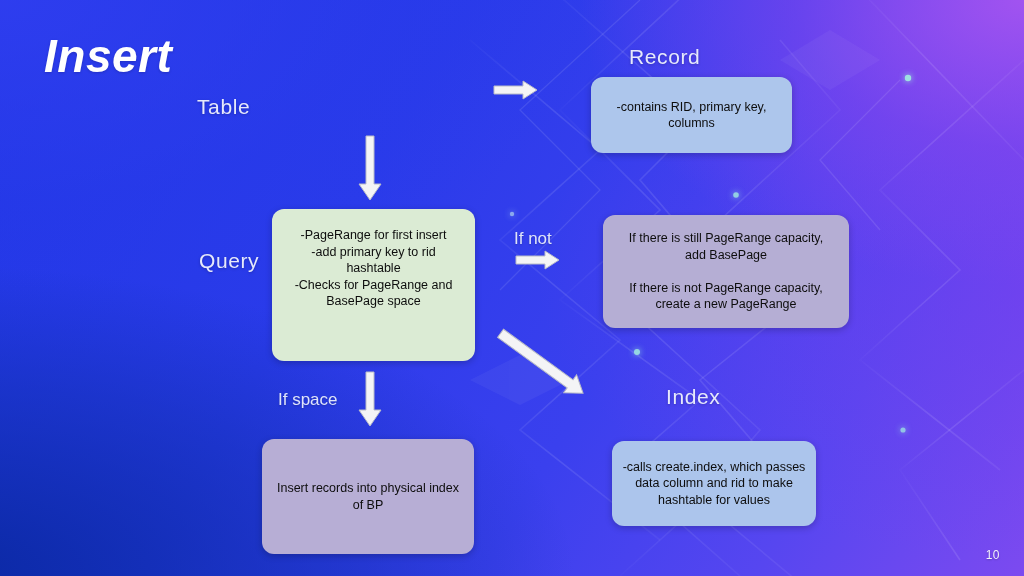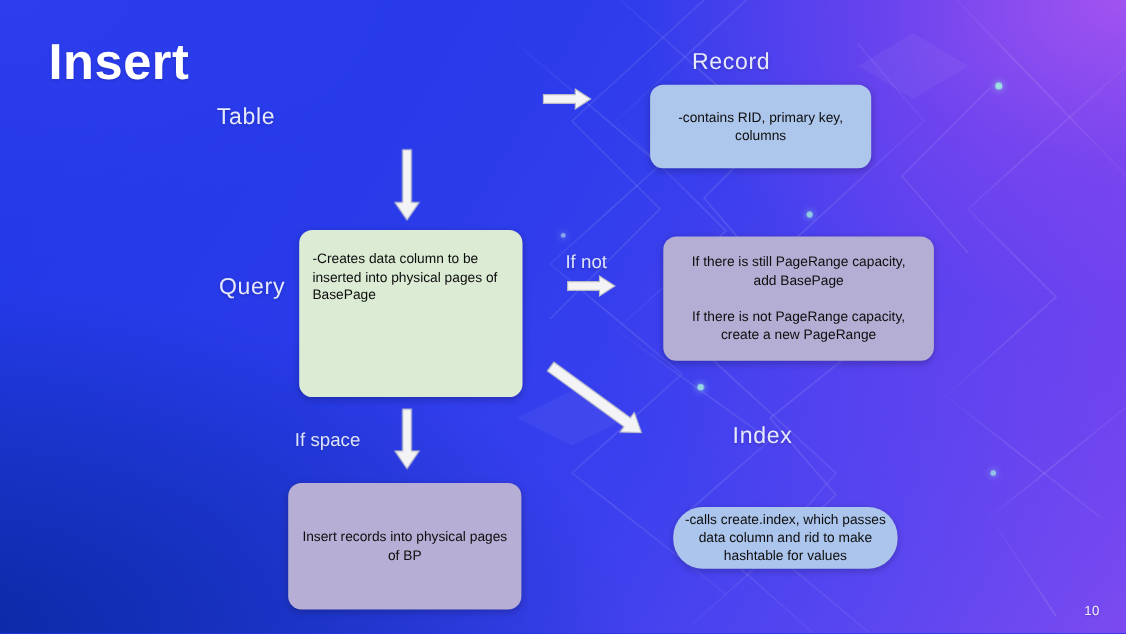--- a/index.html
+++ b/index.html
@@ -21,58 +21,59 @@
       linear-gradient(120deg,#2238e6 0%, #2a3bea 35%, #3a40ee 60%, #5646f0 80%, #7c4af0 100%);
   }
   .bg-svg { position:absolute; inset:0; width:1024px; height:576px; }
 
   
   .title {
     position:absolute; left:44px; top:33px;
     font-size:46px; font-weight:bold; color:#ffffff;
     letter-spacing:0.5px; line-height:1;
     text-shadow:0 1px 3px rgba(0,0,0,0.18);
+    font-style:italic;
   }
 
   
   .seclabel {
     position:absolute; color:#e6e9fb; font-size:21px; font-weight:400;
     letter-spacing:0.6px; white-space:nowrap;
     text-shadow:0 1px 3px rgba(0,0,0,0.22);
   }
   #label-query  { left:197px; top:95px; }
   #label-table  { left:199px; top:249px; }
   #label-record { left:613px; top:45px;margin-left:16px; }
   #label-index  { left:666px; top:385px; }
 
   
   .annot {
     position:absolute; color:#dfe4fa; font-size:17px;
     text-shadow:0 1px 2px rgba(0,0,0,0.2); white-space:nowrap;
   }
   #annot-ifnot  { left:514px; top:229px; }
-  #annot-ifspace{ left:268px; top:390px; }
+  #annot-ifspace{ left:278px; top:390px; }
 
   
   .box {
     position:absolute; border-radius:12px;
     display:flex; align-items:center; justify-content:center;
     color:#0d0d0d; font-size:12.5px; line-height:1.32;
     text-align:center; padding:8px 10px;
     box-shadow:0 2px 7px rgba(0,0,0,0.22);
   }
   .box .txt { white-space:pre-line; width:100%; }
 
   #box-record-input { left:289px; top:57px;  width:159px; height:77px;  background:#f7cfcb; }
   #box-record-desc  { left:591px; top:77px;  width:201px; height:76px;  background:#adc6ec; }
   #box-table        { left:272px; top:209px; width:203px; height:152px; background:#dbebd4;
                       align-items:flex-start; padding:18px 12px 10px 12px; }
   #box-pagerange    { left:603px; top:215px; width:246px; height:113px; background:#b5aed4; }
   #box-insert       { left:262px; top:439px; width:212px; height:115px; background:#b7aed5; }
-  #box-index        { left:612px; top:461px; width:204px; height:56px;  background:#acc5ec;border-radius:27px; }
+  #box-index        { left:612px; top:441px; width:204px; height:85px;  background:#acc5ec; }
 
   
   #box-table .txt { text-align:center; }
   #box-table .txt-left { text-align:left; white-space:pre-line; width:100%; }
 
   
   .arrow-svg { position:absolute; overflow:visible; }
   #arrow-v1 { left:356px; top:136px; width:28px;  height:66px; }
   #arrow-v2 { left:356px; top:372px; width:28px;  height:56px; }
   #arrow-h1 { left:494px; top:80px;  width:44px;  height:20px; }
@@ -146,36 +147,37 @@
   <div class="annot" id="annot-ifspace">If space</div>
 
 
   <div class="box" id="box-record-desc">
     <div class="txt">-contains RID, primary key,
 columns</div>
   </div>
 
   <div class="box" id="box-table">
     <div style="width:100%">
-      <div class="txt-left">-Creates data column to be
-inserted into physical pages of
-BasePage</div>
+      <div class="txt">-PageRange for first insert
+-add primary key to rid hashtable
+-Checks for PageRange and
+BasePage space</div>
     </div>
   </div>
 
   <div class="box" id="box-pagerange">
     <div class="txt">If there is still PageRange capacity,
 add BasePage
 
 If there is not PageRange capacity,
 create a new PageRange</div>
   </div>
 
   <div class="box" id="box-insert">
-    <div class="txt">Insert records into physical pages
+    <div class="txt">Insert records into physical index
 of BP</div>
   </div>
 
   <div class="box" id="box-index">
     <div class="txt">-calls create.index, which passes
 data column and rid to make
 hashtable for values</div>
   </div>
 
   <svg class="arrow-svg" id="arrow-v1" viewBox="0 0 28 66">

